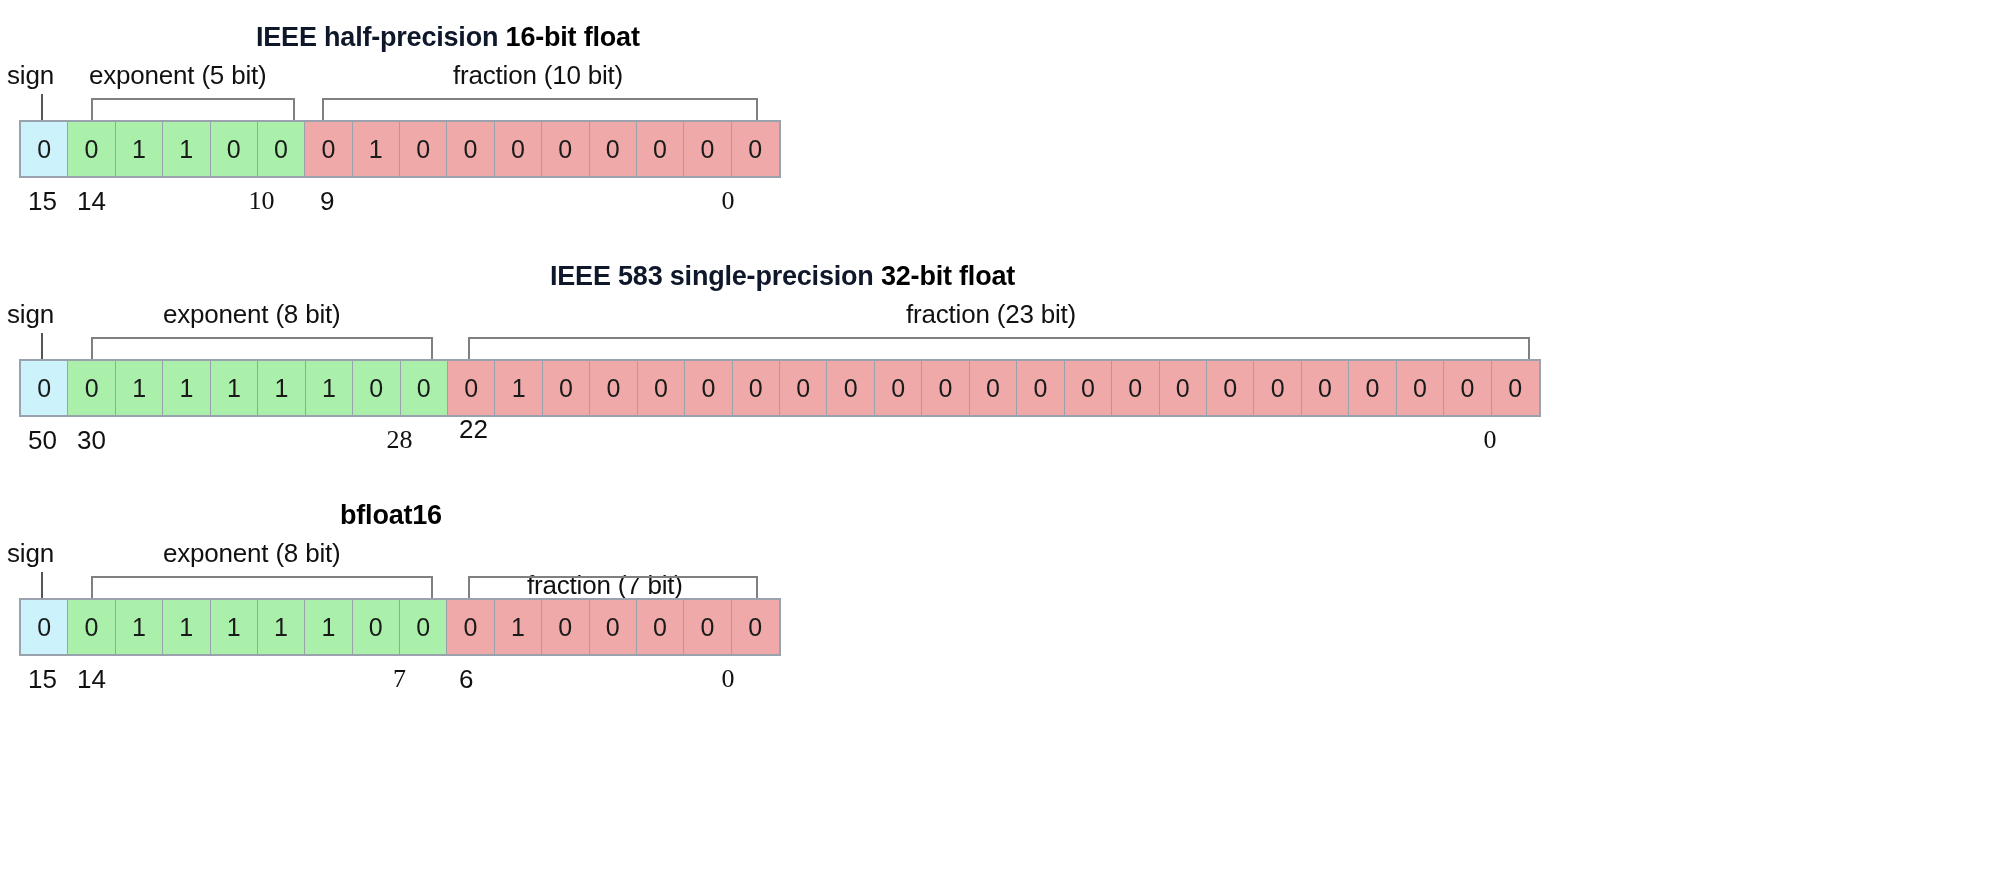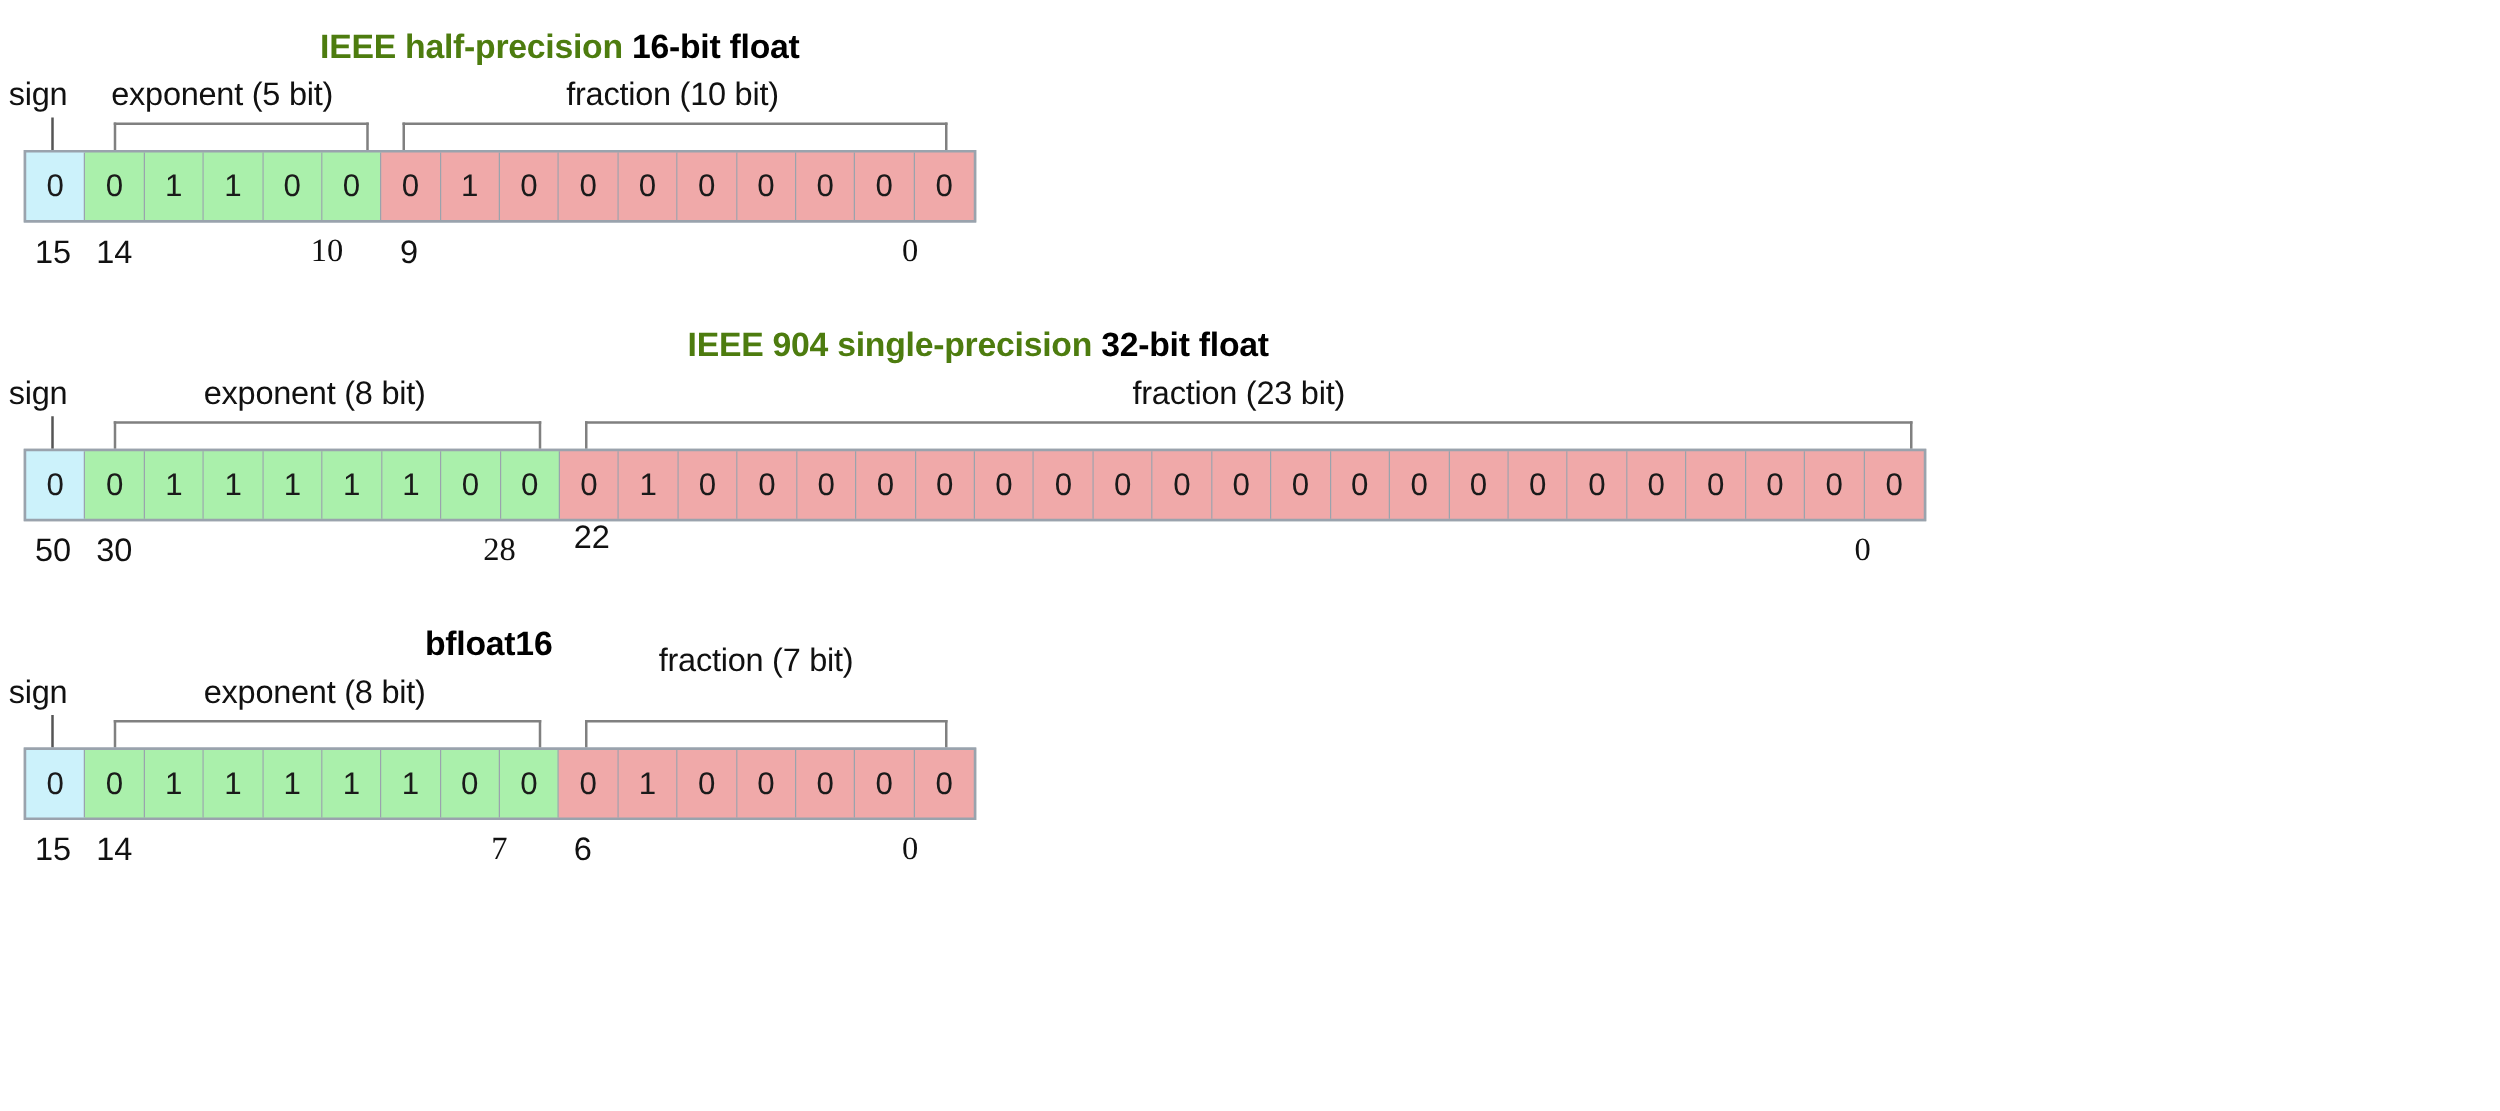--- a/index.html
+++ b/index.html
@@ -19,21 +19,21 @@
   .fmt-block { position: absolute; left: 0; top: 0; }
 
   
   .fmt-title {
     position: absolute;
     white-space: nowrap;
     font-size: 27px;
     font-weight: bold;
     letter-spacing: -0.2px;
   }
-  .title-accent { color: #4d7c0f; }
+  .title-accent { color: #0f172a; }
   .title-plain  { color: #000000; }
 
   
   .field-label {
     position: absolute;
     white-space: nowrap;
     font-size: 26px;
     font-weight: normal;
     color: #111111;
     letter-spacing: -0.2px;
@@ -125,21 +125,21 @@
   <div class="bit-index" style="left:28px; top:186px;">15</div>
   <div class="bit-index" style="left:77px; top:186px;">14</div>
   <div class="bit-index right-aligned" style="left:229px; top:186px; width:65px;">10</div>
   <div class="bit-index" style="left:320px; top:186px;">9</div>
   <div class="bit-index right-aligned" style="left:693px; top:186px; width:70px;">0</div>
 </div>
 
 <div class="fmt-block">
 
   <div class="fmt-title" style="left:550px; top:261px;">
-    <span class="title-accent">IEEE 904 single-precision</span><span>&nbsp;</span><span class="title-plain">32-bit float</span>
+    <span class="title-accent">IEEE 583 single-precision</span><span>&nbsp;</span><span class="title-plain">32-bit float</span>
   </div>
 
   <div class="field-label" style="left:7px; top:299px;">sign</div>
   <div class="field-label" style="left:163px; top:299px;">exponent (8 bit)</div>
   <div class="field-label" style="left:906px; top:299px;">fraction (23 bit)</div>
 
   <div class="tick" style="left:41px; top:333px; height:26px;"></div>
   <div class="bracket" style="left:91px; top:337px; width:342px; height:22px;"></div>
   <div class="bracket" style="left:468px; top:337px; width:1062px; height:22px;"></div>
 
@@ -186,21 +186,21 @@
 </div>
 
 <div class="fmt-block">
 
   <div class="fmt-title" style="left:340px; top:500px;text-align:right;">
     <span class="title-accent"></span><span class="title-plain">bfloat16</span>
   </div>
 
   <div class="field-label" style="left:7px; top:538px;">sign</div>
   <div class="field-label" style="left:163px; top:538px;">exponent (8 bit)</div>
-  <div class="field-label" style="left:527px; top:513px;">fraction (7 bit)</div>
+  <div class="field-label" style="left:527px; top:570px;">fraction (7 bit)</div>
 
   <div class="tick" style="left:41px; top:572px; height:26px;"></div>
   <div class="bracket" style="left:91px; top:576px; width:342px; height:22px;"></div>
   <div class="bracket" style="left:468px; top:576px; width:290px; height:22px;"></div>
 
   <div class="bit-strip" style="left:19px; top:598px; width:762px; height:58px;">
       <div class="bit-cell bit-sign" style="width: 6.25%;">0</div>
       <div class="bit-cell bit-exponent" style="width: 6.25%;">0</div>
       <div class="bit-cell bit-exponent" style="width: 6.25%;">1</div>
       <div class="bit-cell bit-exponent" style="width: 6.25%;">1</div>

